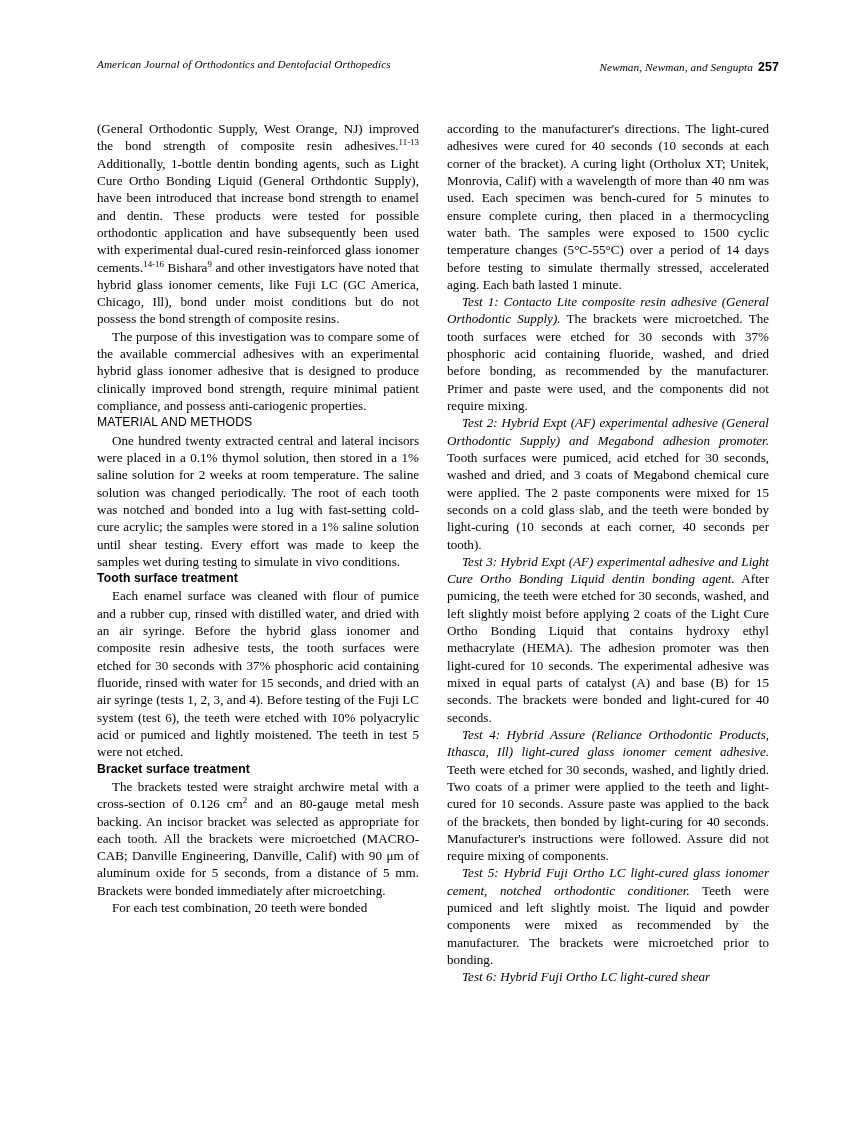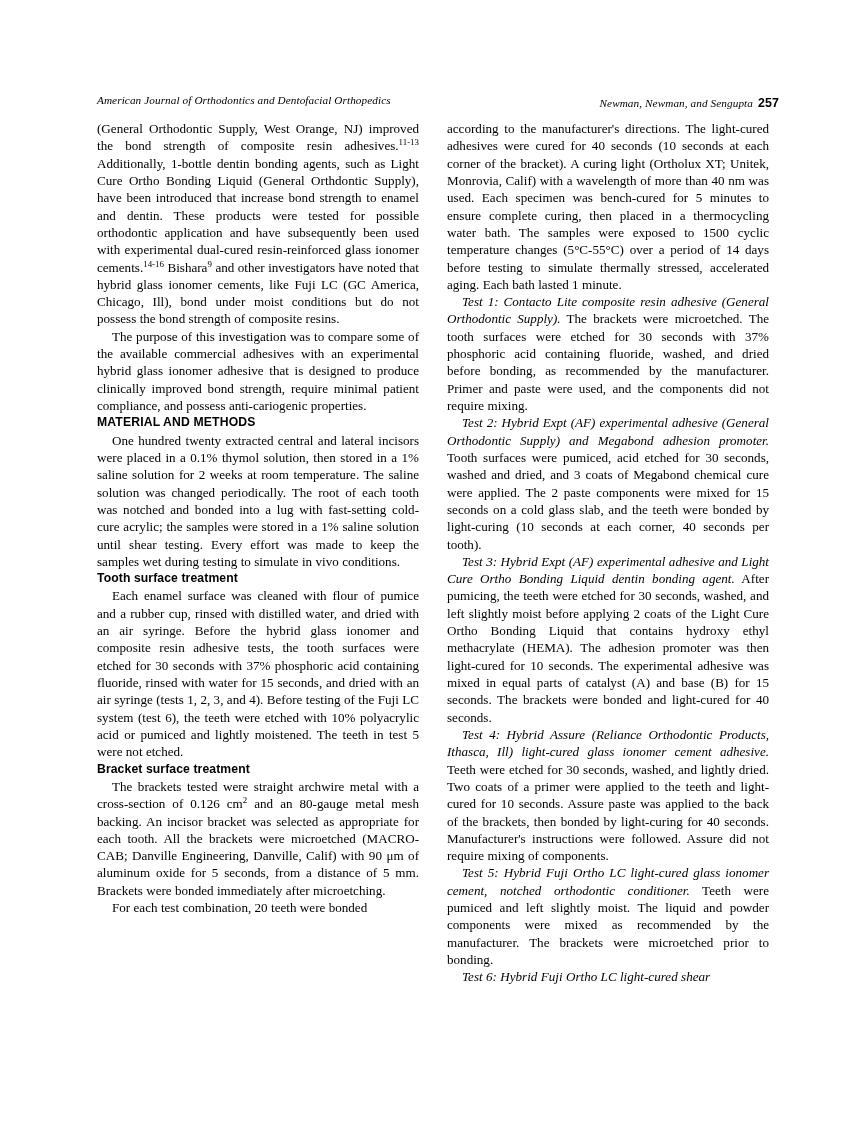--- a/index.html
+++ b/index.html
@@ -22,21 +22,20 @@
     overflow: hidden;
   }
 
   
   .running-head {
     position: absolute;
     left: 97px;
     top: 57px;
     width: 682px;
     height: 34px;
-    margin-top: 36px;
   }
   .rh-left {
     position: absolute;
     left: 0;
     top: 0;
     font-family: "Liberation Serif", serif;
     font-style: italic;
     font-size: 11.2px;
     line-height: 15.6px;
     letter-spacing: 0.1px;
@@ -94,21 +93,21 @@
   p.body sup {
     font-size: 0.68em;
     line-height: 0;
     vertical-align: 0.52em;
   }
   .ital { font-style: italic; }
 
   h2.section {
     margin: 0;
     font-family: "Liberation Sans", sans-serif;
-    font-weight: bold;
+    font-weight: normal;
     font-size: 12.2px;
     line-height: 17.32px;
     letter-spacing: 0.15px;
   }
   h3.subsection {
     margin: 0;
     font-family: "Liberation Sans", sans-serif;
     font-weight: bold;
     font-size: 12.2px;
     line-height: 17.32px;

